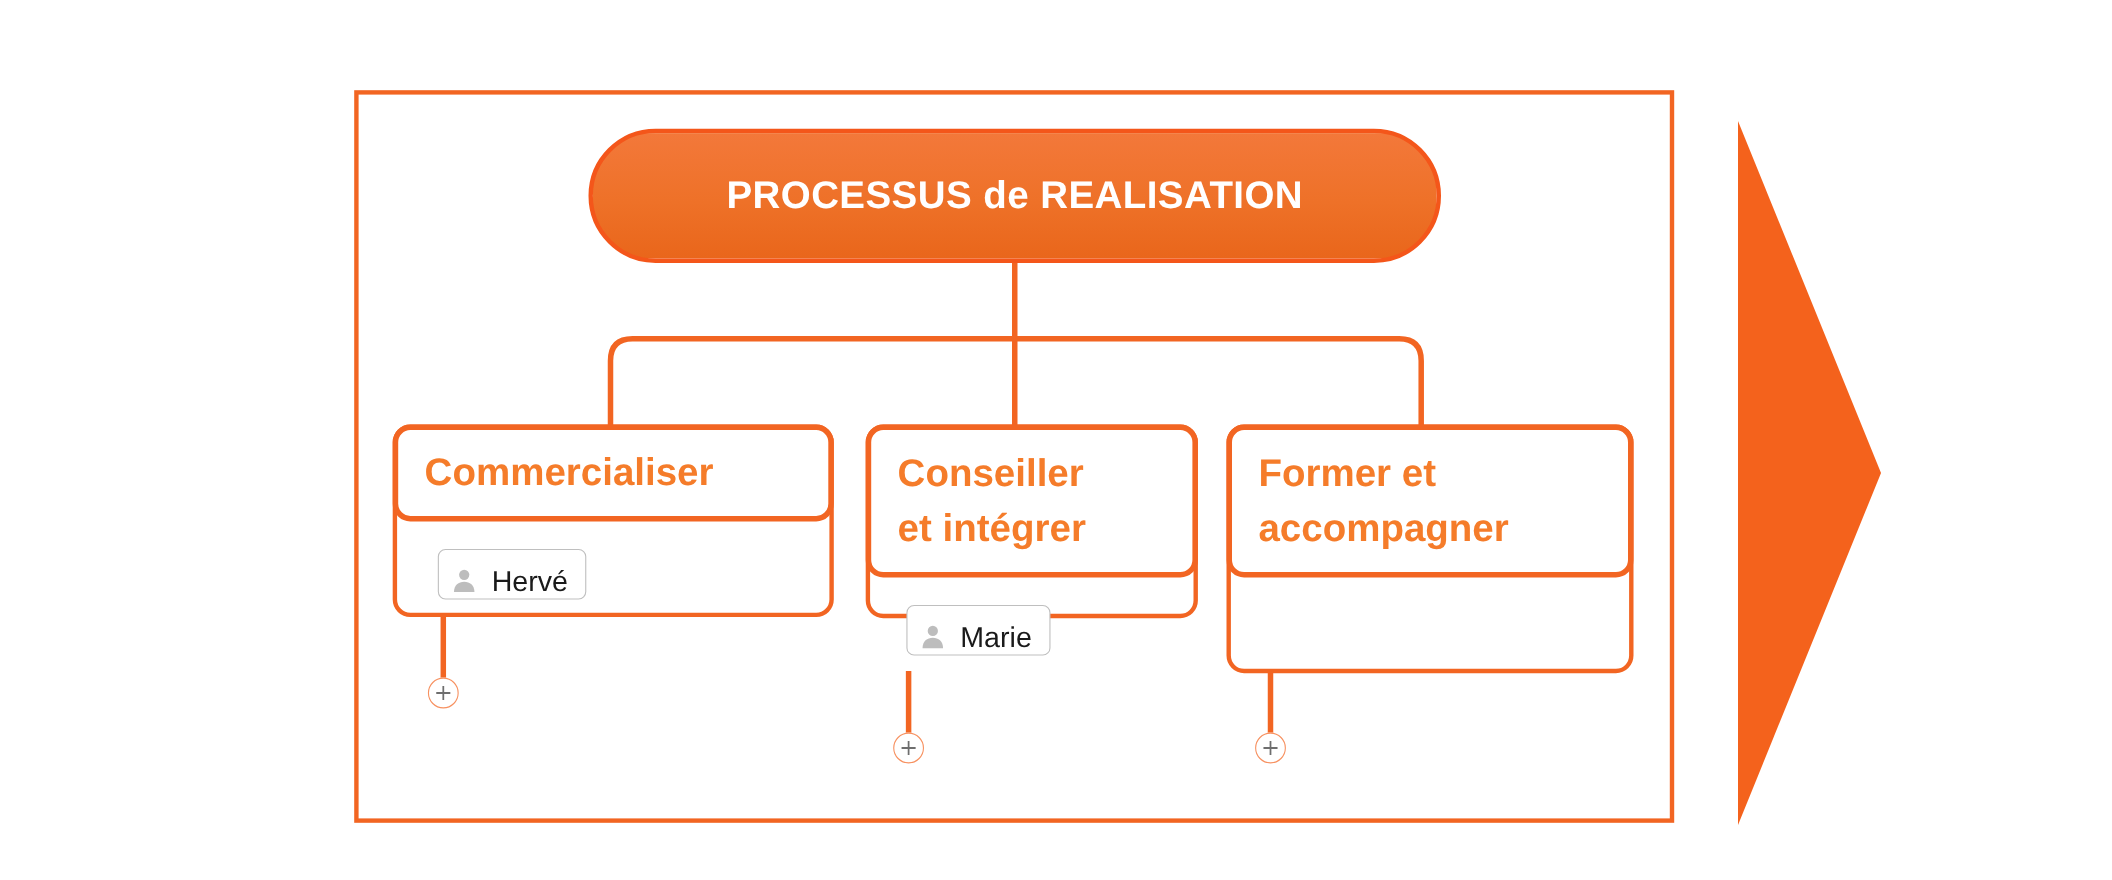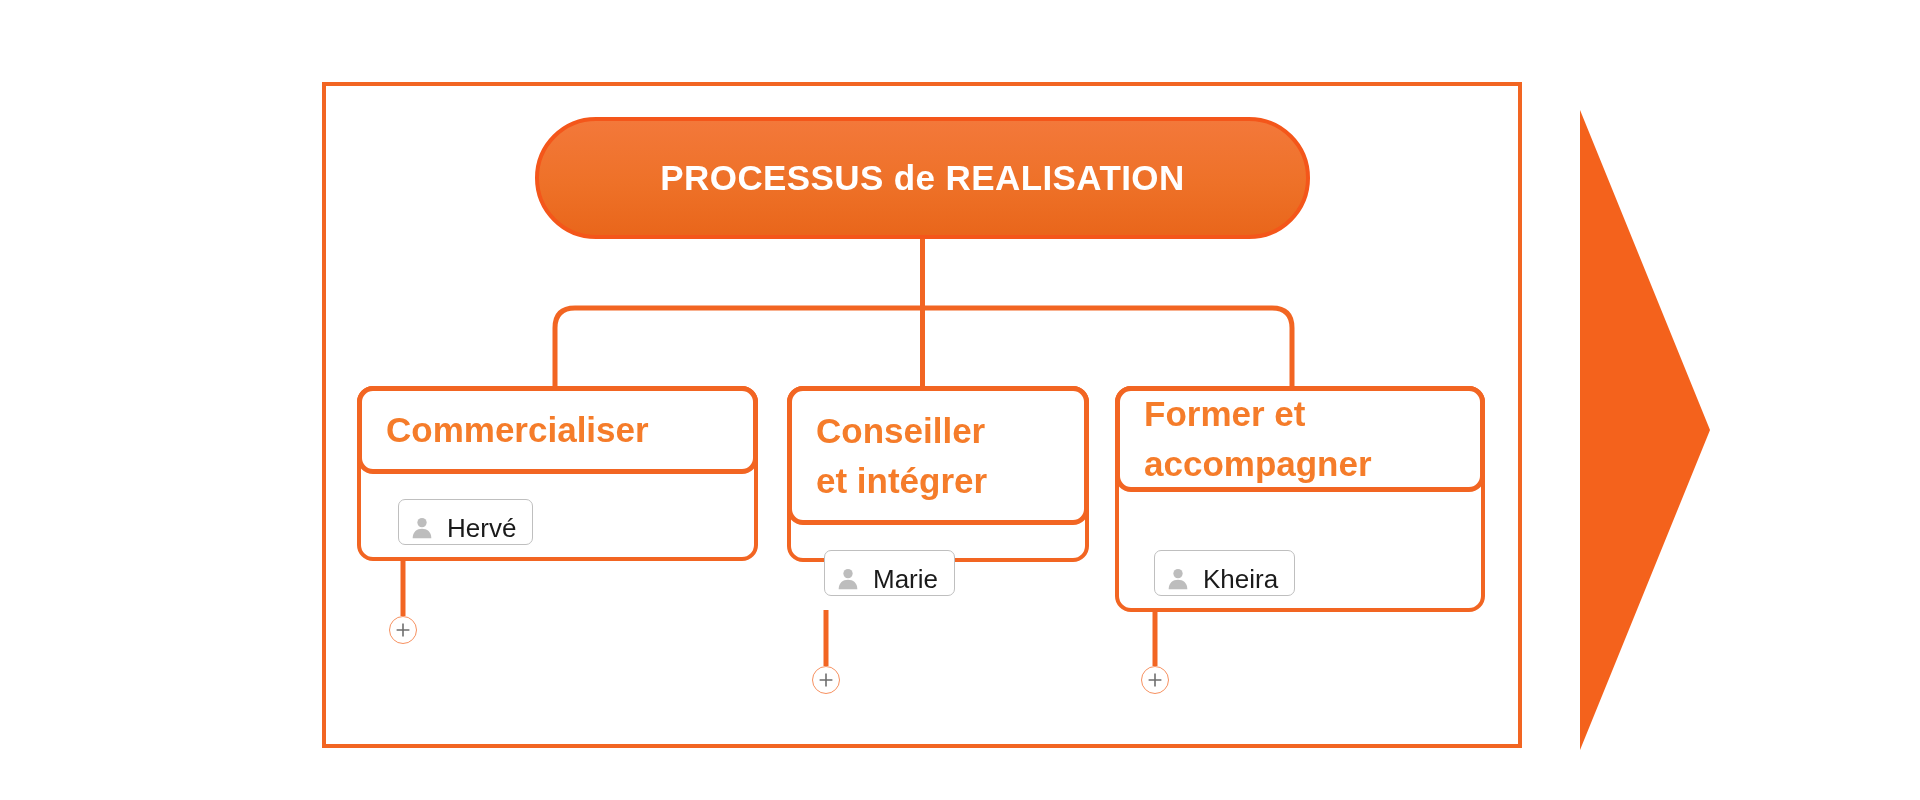--- a/index.html
+++ b/index.html
@@ -203,30 +203,23 @@
       <span class="person-name">Marie</span>
     </div>
   </div>
   <div class="plus-btn" style="left:812px; top:666px;">
     <svg width="16" height="16" viewBox="0 0 16 16" xmlns="http://www.w3.org/2000/svg">
       <path d="M8 1.6 L8 14.4 M1.6 8 L14.4 8" stroke="#6E6E6E" stroke-width="1.6"></path>
     </svg>
   </div>
 
   <div class="card" style="left:1115px; top:386px; width:370px; height:226px;">
-    <div class="card-header" style="width:370px; height:106px;">
+    <div class="card-header" style="width:370px; height:139px;">
       <span class="card-title">Former et
 accompagner</span>
-    </div>
-    <div class="person-chip" style="left:35px; top:160px;">
-      <svg class="avatar-icon" viewBox="0 0 24 24" xmlns="http://www.w3.org/2000/svg">
-        <circle cx="12" cy="7" r="4.3" fill="#BDBDBD"></circle>
-        <path d="M3.4 21.5 C3.4 15.6 7.3 12.8 12 12.8 C16.7 12.8 20.6 15.6 20.6 21.5 Z" fill="#BDBDBD"></path>
-      </svg>
-      <span class="person-name">Kheira</span>
     </div>
   </div>
   <div class="plus-btn" style="left:1141px; top:666px;">
     <svg width="16" height="16" viewBox="0 0 16 16" xmlns="http://www.w3.org/2000/svg">
       <path d="M8 1.6 L8 14.4 M1.6 8 L14.4 8" stroke="#6E6E6E" stroke-width="1.6"></path>
     </svg>
   </div>
 
   <svg class="right-arrow" viewBox="0 0 150 660" xmlns="http://www.w3.org/2000/svg">
     <polygon points="10,10 140,330 10,650" fill="#F4621C"></polygon>

